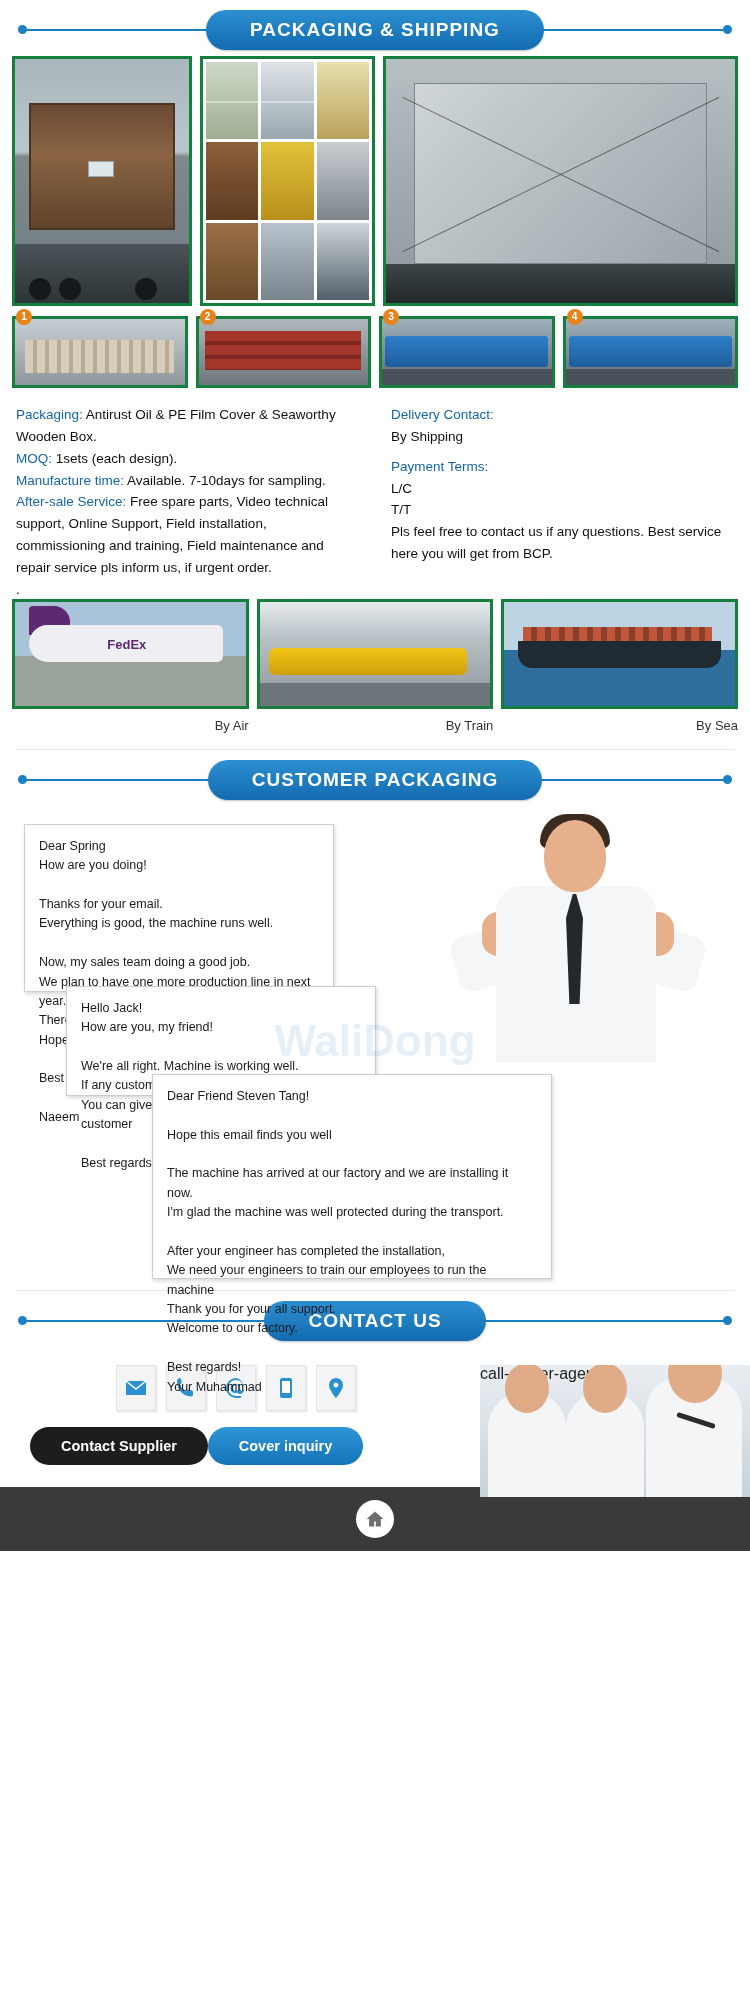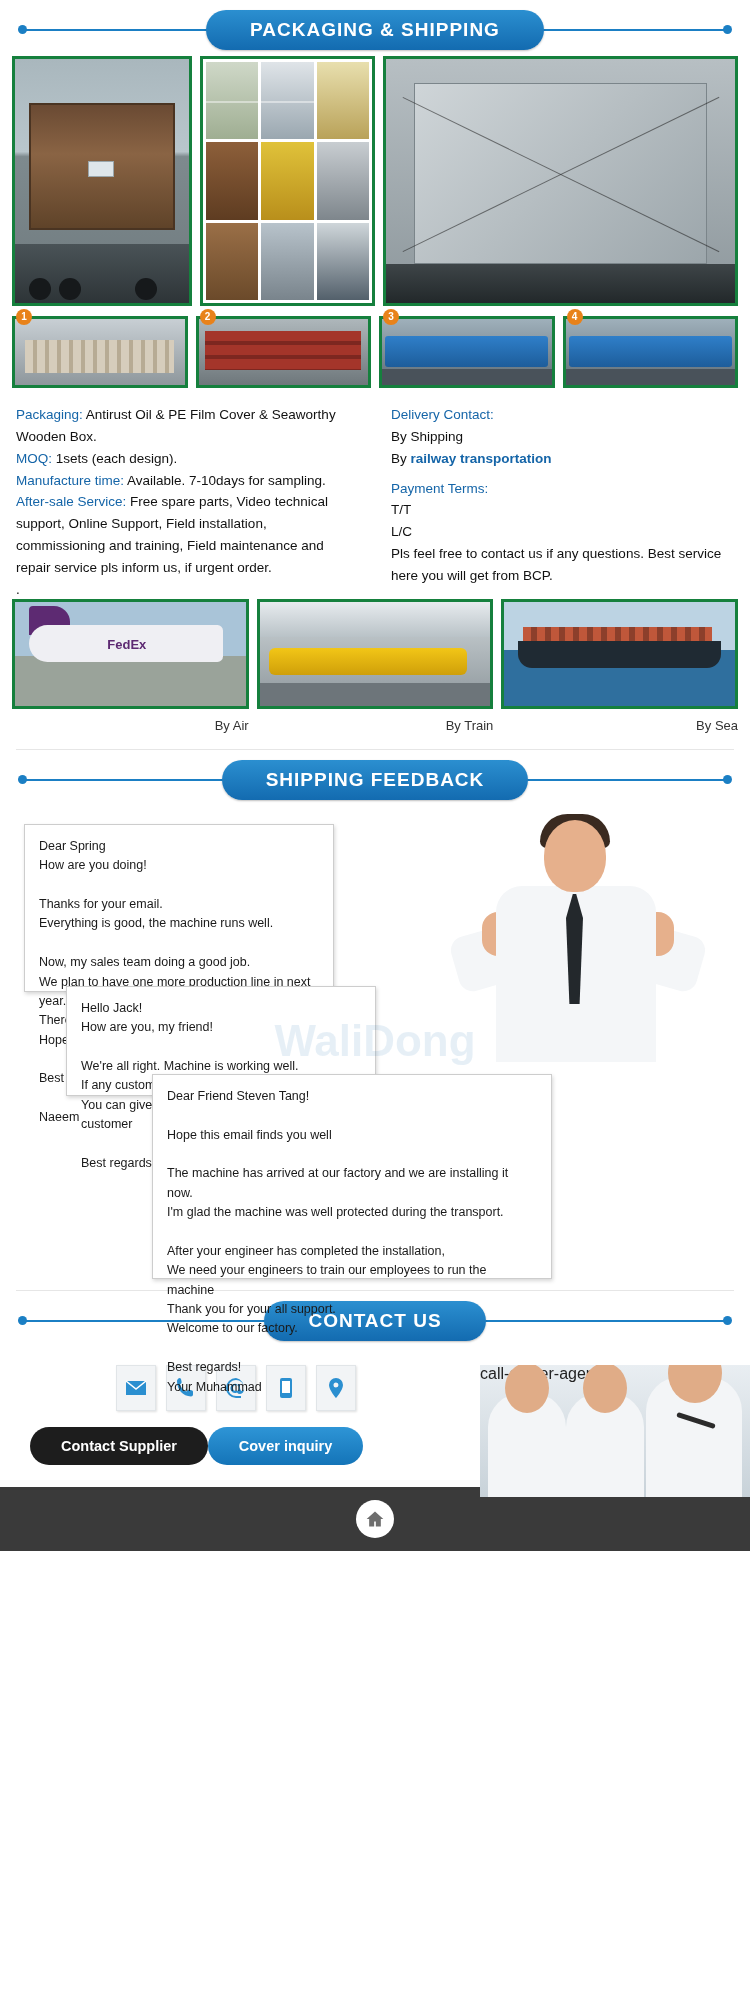--- a/index.html
+++ b/index.html
@@ -418,27 +418,24 @@
         <span class="lbl-b">Manufacture time:</span><span>  Available. 7-10days for sampling.</span>
       </div>
       <div>
         <span class="lbl-b">After-sale Service:</span><span>  Free spare parts, Video technical support, Online Support, Field installation, commissioning and training, Field maintenance and repair service pls inform us, if urgent order.</span>
       </div>
       <div style="height:10px">.</div>
     </div>
     <div class="txt-col">
       <div class="lbl-b">Delivery Contact:</div>
       <div>By Shipping</div>
-      <div>
-        <span>By </span><span class="blue-b">railway transportation</span>
-      </div>
       <div style="height:8px"></div>
       <div class="lbl-b">Payment Terms:</div>
+      <div>L/C</div>
       <div>T/T</div>
-      <div>L/C</div>
       <div>Pls feel free to contact us if any questions. Best service here you will get from BCP.</div>
     </div>
   </div>
 
   <div class="tr-row">
     <div class="tr-cell">
       <div class="ph">
         <div class="p-air">
             <div class="tail"></div>
             <div class="plane"></div>
@@ -470,21 +467,21 @@
       <div class="tr-cap">By Sea</div>
     </div>
   </div>
 
   <div class="divider"></div>
 
   <div class="banner">
     <div class="line"></div>
     <div class="dotl"></div>
     <div class="dotr"></div>
-    <div class="pill">SHIPPING FEEDBACK</div>
+    <div class="pill">CUSTOMER PACKAGING</div>
   </div>
 
   <div class="fb-wrap">
     <div class="watermark">WaliDong</div>
 
     <div class="guy">
       <div class="armL"></div>
       <div class="armR"></div>
       <div class="thumbL"></div>
       <div class="thumbR"></div>

